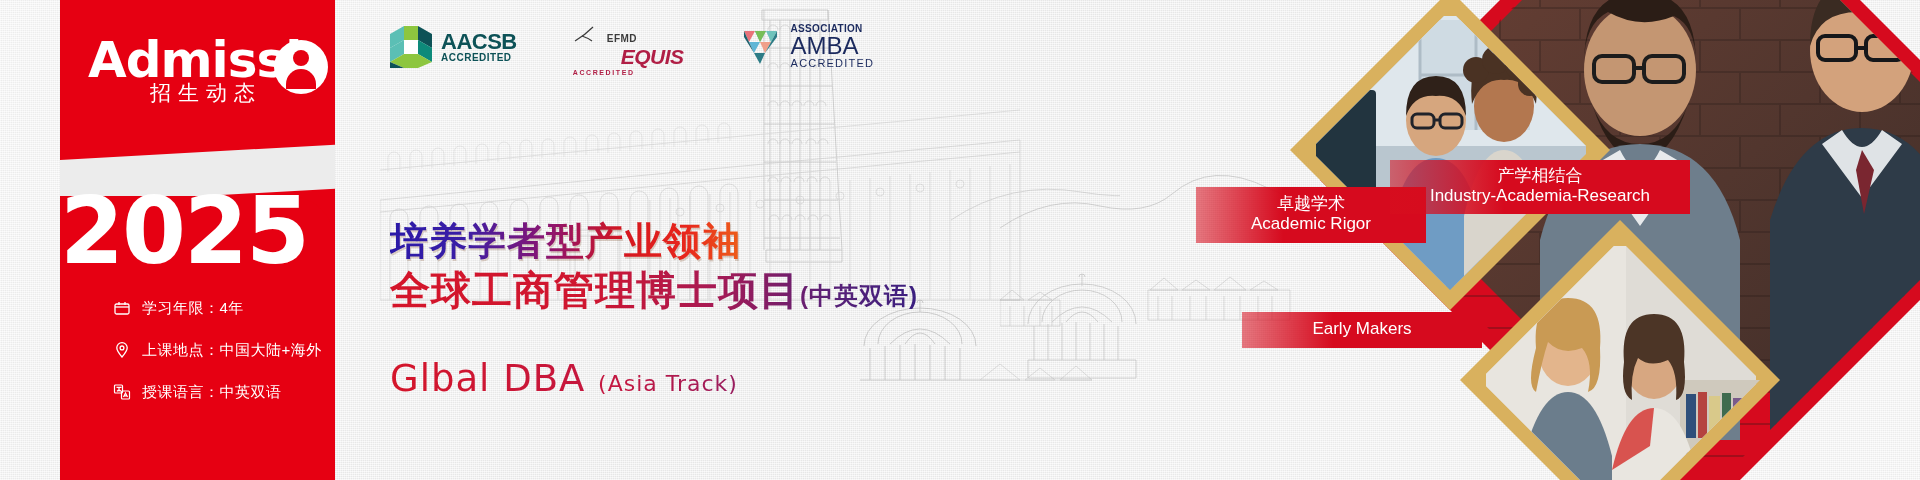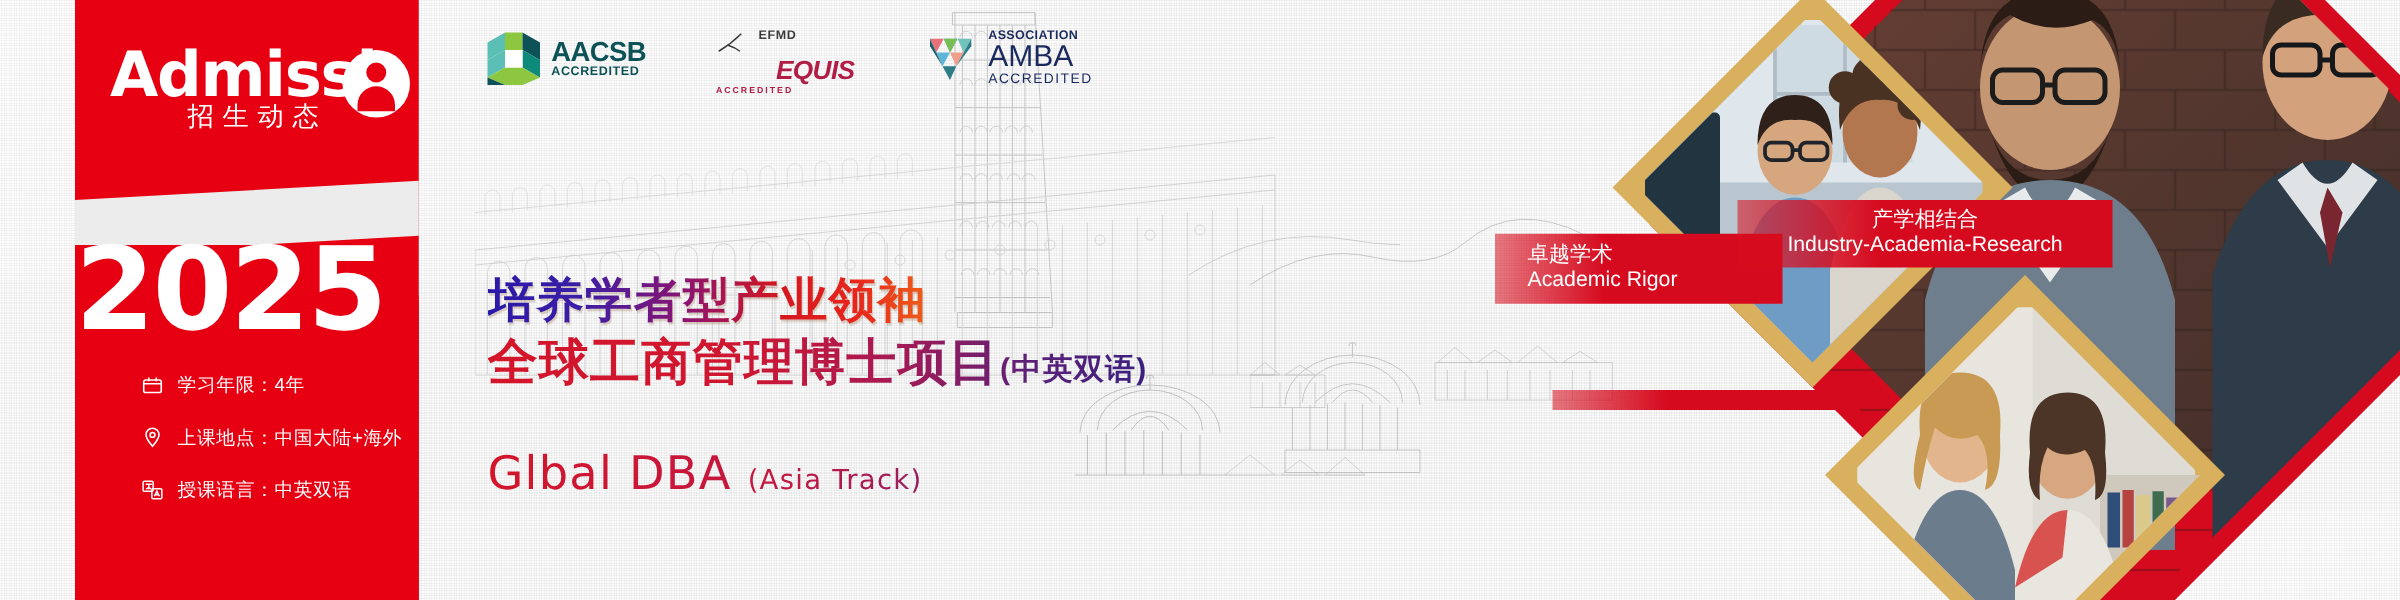--- a/index.html
+++ b/index.html
@@ -70,21 +70,21 @@
   .info-txt { font-size:15px; letter-spacing:.5px; white-space:nowrap; }
   
   .lineart { position:absolute; left:380px; top:0; width:740px; height:400px; opacity:.5; }
   
   .accreds { position:absolute; left:388px; top:24px; display:flex; align-items:flex-start; gap:56px; z-index:6; }
   .accred { display:flex; align-items:center; gap:7px; }
   .aacsb-txt { line-height:1; }
   .aacsb-main { font-size:22px; font-weight:700; color:#0d5257; letter-spacing:-.5px;text-align:right; }
   .aacsb-sub { font-size:10px; font-weight:700; color:#0d5257; letter-spacing:.5px; }
   .equis-wrap { text-align:left; line-height:1; }
-  .efmd-row { display:flex; align-items:flex-start; gap:4px; }
+  .efmd-row { display:flex; align-items:flex-end; gap:4px; }
   .efmd-txt { font-size:10px; font-weight:700; color:#3b3b3b; letter-spacing:.5px; }
   .equis-main { font-size:21px; font-weight:700; font-style:italic; color:#b01e45; letter-spacing:-.5px; margin-top:2px;margin-left:48px; }
   .equis-sub { font-size:7px; font-weight:700; color:#b01e45; letter-spacing:1.6px; margin-top:2px; }
   .amba-txt { line-height:1; }
   .amba-top { font-size:10px; font-weight:600; color:#1b2a5e; letter-spacing:.3px; }
   .amba-main { font-size:24px; font-weight:400; color:#1b2a5e; letter-spacing:0; }
   .amba-sub { font-size:11px; font-weight:500; color:#1b2a5e; letter-spacing:1.2px; }
   
   .headline-block { position:absolute; left:390px; top:218px; z-index:7; }
   .h-grad {
@@ -105,21 +105,21 @@
     font-size:37px; font-weight:400; line-height:50px; letter-spacing:1px;
     font-family:"DejaVu Sans",sans-serif;
     background:linear-gradient(90deg,#d4152a 0%,#c21742 45%,#7e2070 78%,#5c2076 100%);
     -webkit-background-clip:text; background-clip:text; color:transparent;margin-top:32px;
     -webkit-text-fill-color:transparent;
   }
   .h-en .track { font-size:22px; }
   
   .right-zone { position:absolute; left:1020px; top:0; width:900px; height:480px; overflow:hidden; }
   .badge {
-    position:absolute; z-index:20; color:#fff; text-align:left;
+    position:absolute; z-index:20; color:#fff; text-align:center;
     padding:7px 26px 9px 26px; line-height:1.18;
     background:linear-gradient(90deg,rgba(215,15,30,.55) 0%,#d60a1e 38%,#d60a1e 100%);
   }
   .badge .cn { font-size:17px; font-weight:500; display:block; }
   .badge .en { font-size:17px; font-weight:400; display:block; }
 </style>
 </head>
 <body>
 
 <div id="banner">
@@ -486,17 +486,18 @@
       <span class="cn">卓越学术</span>
       <span class="en">Academic Rigor</span>
     </div>
 
     <div class="badge" style="left:370px; top:160px; width:300px; text-align:center; padding:6px 14px 8px 14px;">
       <span class="cn">产学相结合</span>
       <span class="en">Industry-Academia-Research</span>
     </div>
 
     <div class="badge" style="left:222px; top:312px; width:240px;">
+      <span class="en">Early Makers</span>
     </div>
 
   </div>
 
 </div>
 
 </body></html>

